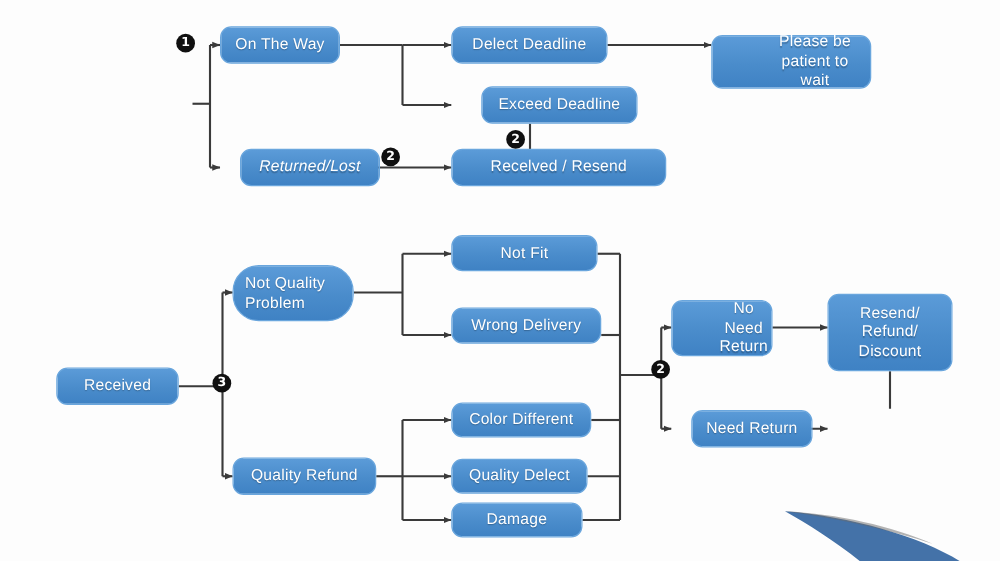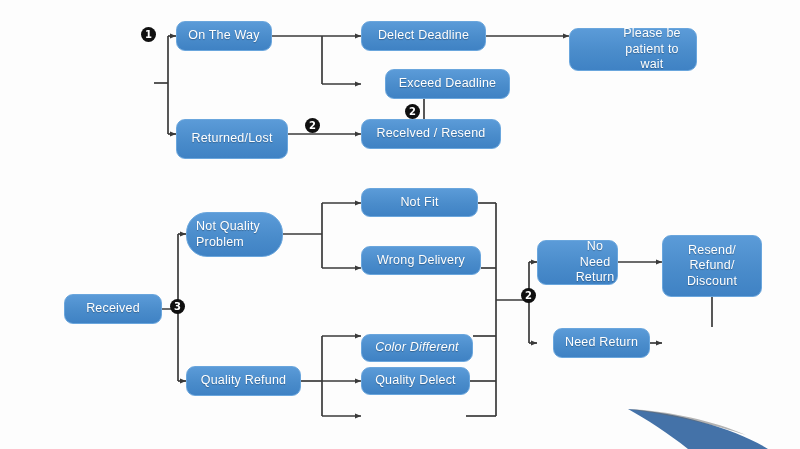--- a/index.html
+++ b/index.html
@@ -113,46 +113,47 @@
 
       <path d="M634,343 L662,343" marker-end="url(#arrow)"></path>
 
       <path d="M712,297 L712,327"></path>
     </g>
   </svg>
 
 
   <div class="node" style="left:176px;top:21px;width:96px;height:30px;">On The Way</div>
 
-  <div class="node" style="left:176px;top:119px;width:112px;height:40px;">Returned/Lost</div>
+  <div class="node" style="left:192px;top:119px;width:112px;height:30px;font-style:italic;">Returned/Lost</div>
 
   <div class="node" style="left:361px;top:21px;width:125px;height:30px;">Delect Deadline</div>
 
   <div class="node" style="left:361px;top:69px;width:125px;height:30px;margin-left:24px;">Exceed Deadline</div>
 
-  <div class="node" style="left:361px;top:119px;width:140px;height:30px;">Recelved / Resend</div>
+  <div class="node" style="left:361px;top:119px;width:172px;height:30px;">Recelved / Resend</div>
 
   <div class="node" style="left:569px;top:28px;width:128px;height:43px;padding-left:44px;">Please be
 patient to wait</div>
 
-  <div class="node" style="left:45px;top:294px;width:98px;height:30px;margin-left:19px;">Received</div>
+  <div class="node" style="left:45px;top:294px;width:98px;height:30px;">Received</div>
 
   <div class="node left" style="left:186px;top:212px;width:97px;height:45px;border-radius:21px;">Not   Quality
 Problem</div>
 
   <div class="node" style="left:186px;top:366px;width:115px;height:30px;">Quality Refund</div>
 
   <div class="node" style="left:361px;top:188px;width:117px;height:29px;">Not Fit</div>
 
   <div class="node" style="left:361px;top:246px;width:120px;height:29px;">Wrong Delivery</div>
 
-  <div class="node" style="left:361px;top:334px;width:112px;height:28px;font-style:italic;">Color Different</div>
+  <div class="node" style="left:361px;top:322px;width:112px;height:28px;">Color Different</div>
 
   <div class="node" style="left:361px;top:367px;width:109px;height:28px;">Quality Delect</div>
 
+  <div class="node" style="left:361px;top:402px;width:105px;height:28px;">Damage</div>
 
   <div class="node" style="left:537px;top:240px;width:81px;height:45px;padding-left:41px;">No Need
 Return</div>
 
   <div class="node" style="left:537px;top:328px;width:97px;height:30px;margin-left:16px;">Need Return</div>
 
   <div class="node" style="left:662px;top:235px;width:100px;height:62px;text-align:center;">Resend/
 Refund/
 Discount</div>
 

